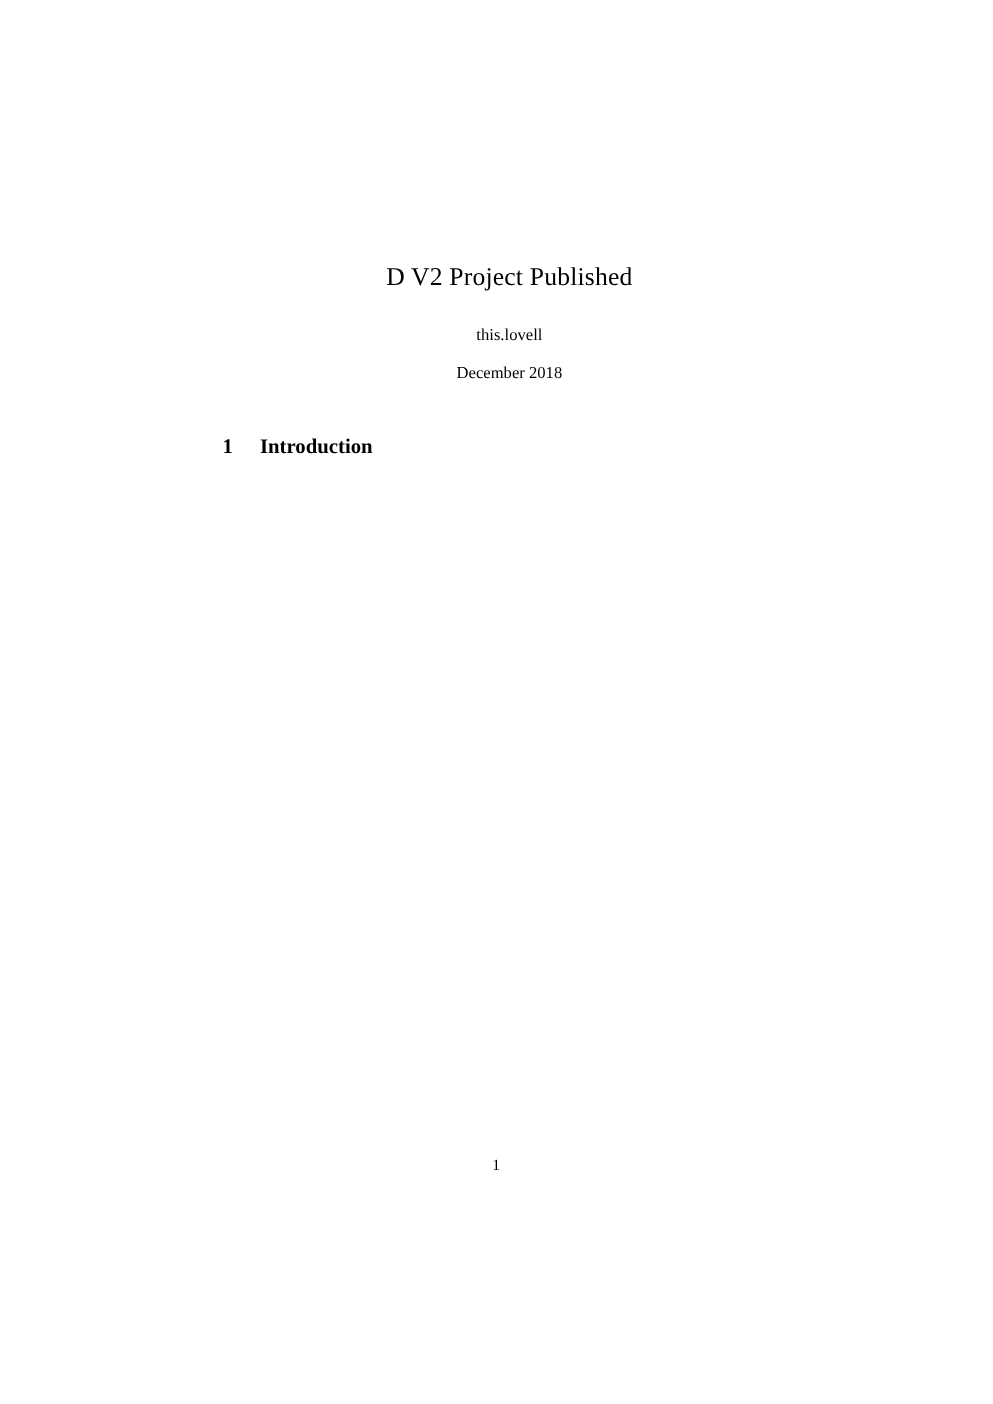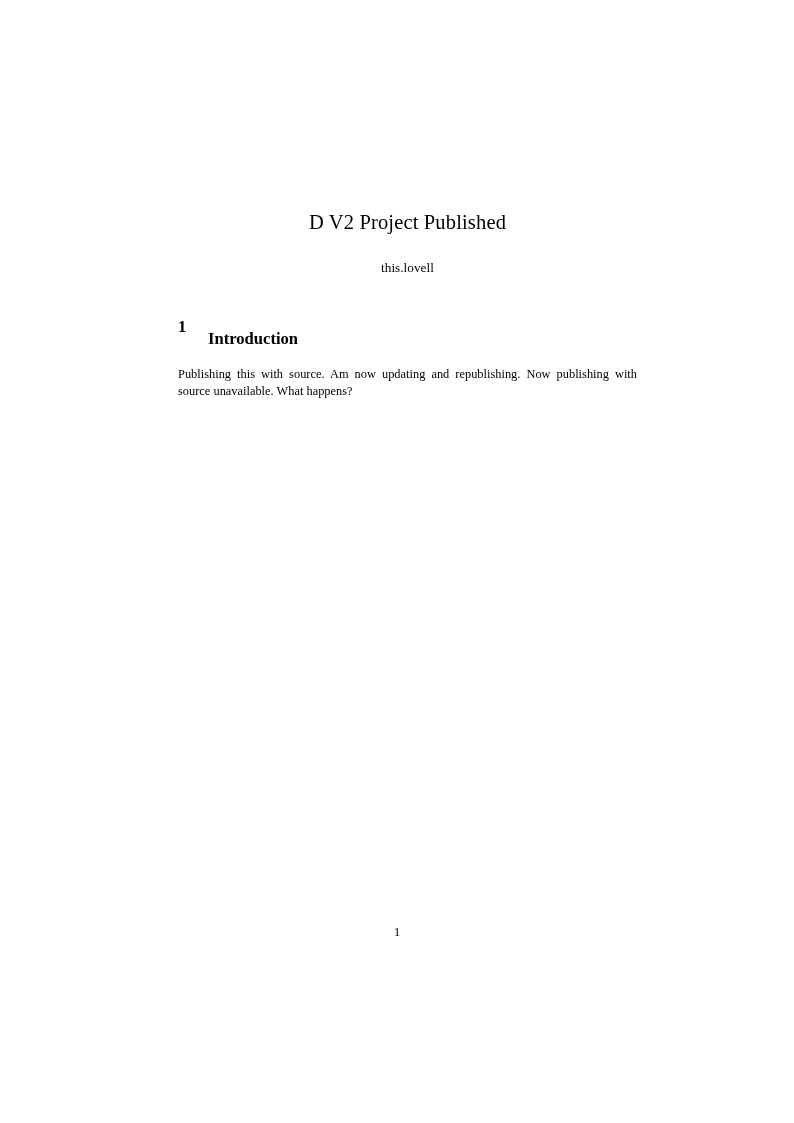--- a/index.html
+++ b/index.html
@@ -58,21 +58,20 @@
     line-height: 1.2;
     display: flex;
   }
   .section-number {
     display: inline-block;
     width: 30px;
     flex: 0 0 30px;
   }
   .section-title {
     display: inline-block;
-    margin-top: 12px;
   }
   .body-paragraph {
     margin: 0;
     padding-top: 18px;
     font-size: 12.4px;
     line-height: 1.33;
     text-align: justify;
     text-justify: inter-word;
     hyphens: manual;
   }
@@ -89,24 +88,24 @@
 </head>
 <body>
 
 <div class="page">
   <div class="content">
 
     <h1 class="doc-title">D V2 Project Published</h1>
 
     <div class="doc-author">this.lovell</div>
 
+    <div class="doc-date">December 2018</div>
 
     <h2 class="section-heading">
       <span class="section-number">1</span>
       <span class="section-title">Introduction</span>
     </h2>
 
-    <p class="body-paragraph">Publishing this with source. Am now updating and republishing. Now publish­ing with source unavailable. What happens?</p>
 
   </div>
 
   <div class="page-number">1</div>
 </div>
 
 </body></html>

